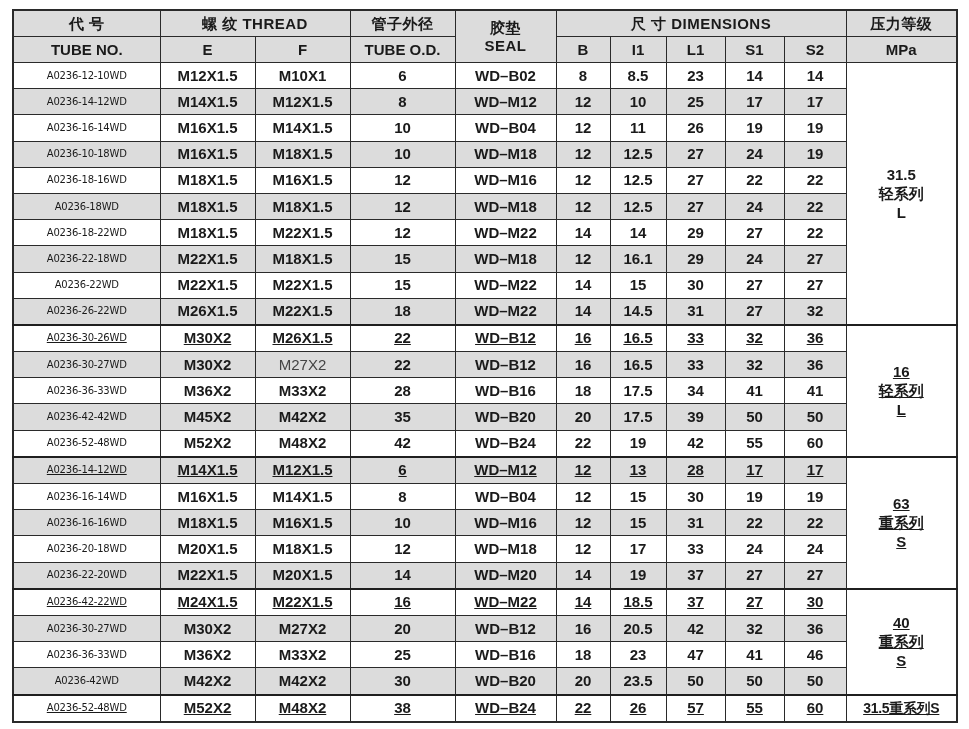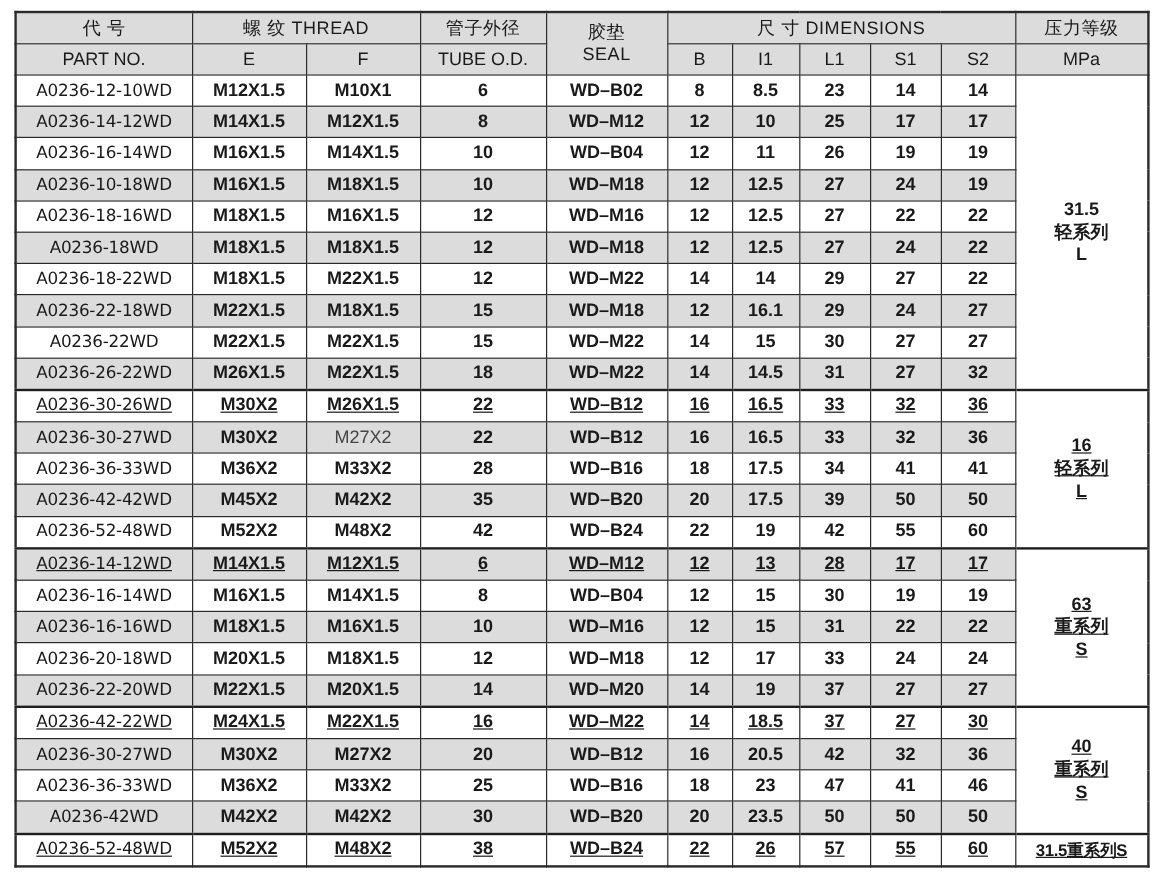--- a/index.html
+++ b/index.html
@@ -9,25 +9,25 @@
     position: absolute; left: 12px; top: 9px;
     border-collapse: collapse; table-layout: fixed;
     border: 2px solid #2a2a2a;
   }
   #spec-table td, #spec-table th {
     border: 1.5px solid #2a2a2a;
     padding: 0; text-align: center; vertical-align: middle;
     white-space: nowrap; overflow: hidden;
   }
   #spec-table thead th {
-    background: #dcdcdc; font-weight: normal; font-size: 15px; height: 25px; line-height: 17px;
+    background: #dcdcdc; font-weight: bold; font-size: 15px; height: 25px; line-height: 17px;
   }
   #spec-table thead th.cn { font-size: 15px; letter-spacing: 0.5px; }
   #spec-table tbody td { height: 25.2px; font-size: 15px; line-height: 16px; }
-  #spec-table tbody td.part { font-family: "DejaVu Sans", sans-serif; font-size: 14px; font-weight: normal; letter-spacing: -0.2px; }
+  #spec-table tbody td.part { font-family: "DejaVu Sans", sans-serif; font-size: 10px; font-weight: normal; letter-spacing: -0.2px; }
   #spec-table tbody td.b { font-weight: bold; }
   #spec-table tbody td.thin { font-weight: normal; color: #444; }
   #spec-table tbody tr.alt td.shade { background: #dcdcdc; }
   #spec-table tbody td.mpa { background: #ffffff; font-weight: bold; font-size: 15px; line-height: 19px; margin-left: 15px; }
   #spec-table tbody tr.group-start td { border-top: 2.5px solid #1f1f1f; text-decoration: underline; }
   .mpa-line { display: block; }
 </style>
 </head>
 <body>
 
@@ -51,21 +51,21 @@
       <th class="cn" colspan="2">螺  纹   THREAD</th>
       <th class="cn">管子外径</th>
       <th class="cn" rowspan="2" style="line-height:18px;">
         <span class="mpa-line">胶垫</span>
         <span class="mpa-line">SEAL</span>
       </th>
       <th class="cn" colspan="5">尺  寸    DIMENSIONS</th>
       <th class="cn">压力等级</th>
     </tr>
     <tr>
-      <th>PART NO.</th>
+      <th>TUBE NO.</th>
       <th>E</th>
       <th>F</th>
       <th>TUBE O.D.</th>
       <th>B</th>
       <th>I1</th>
       <th>L1</th>
       <th>S1</th>
       <th>S2</th>
       <th>MPa</th>
     </tr>

